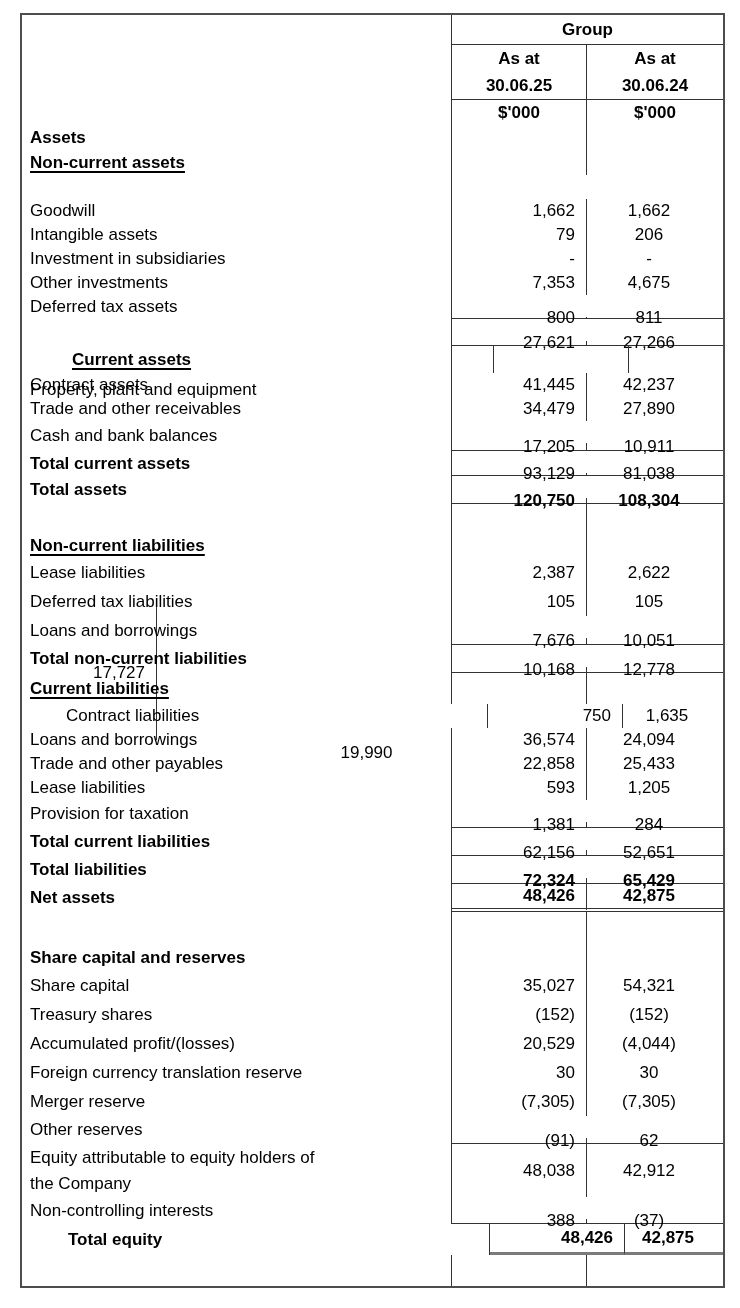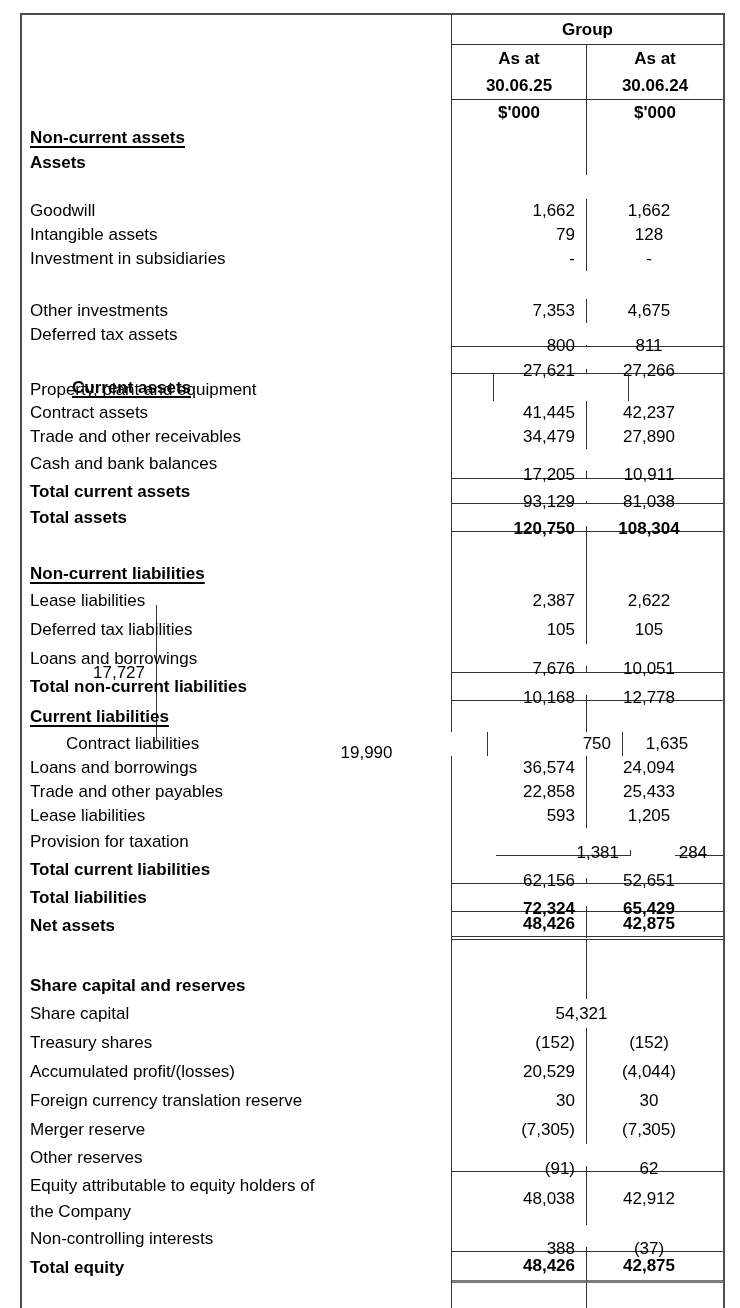--- a/index.html
+++ b/index.html
@@ -98,42 +98,42 @@
       <div class="lbl"></div>
       <div class="c1 hc">
         <span class="txt">$'000</span>
       </div>
       <div class="c2 hc">
         <span class="txt">$'000</span>
       </div>
     </div>
 
     <div id="tbody">
+        <div class="row ls-bold" style="height: 25px;">
+          <div class="lbl">
+            <span class="txt">Assets</span>
+          </div>
+          <div class="c1">
+            <span class="txt"></span>
+          </div>
+          <div class="c2">
+            <span class="txt"></span>
+          </div>
+        </div>
         <div class="row ls-heading" style="height: 25px;">
           <div class="lbl">
             <span class="txt">Non-current assets</span>
           </div>
           <div class="c1">
             <span class="txt"></span>
           </div>
           <div class="c2">
             <span class="txt"></span>
           </div>
         </div>
-        <div class="row ls-bold" style="height: 25px;">
-          <div class="lbl">
-            <span class="txt">Assets</span>
-          </div>
-          <div class="c1">
-            <span class="txt"></span>
-          </div>
-          <div class="c2">
-            <span class="txt"></span>
-          </div>
-        </div>
         <div class="row" style="height: 24px; flex-direction: column;">
           <div class="lbl">
             <span class="txt">Property, plant and equipment</span>
           </div>
           <div class="c1">
             <span class="txt">17,727</span>
           </div>
           <div class="c2">
             <span class="txt">19,990</span>
           </div>
@@ -150,35 +150,35 @@
           </div>
         </div>
         <div class="row" style="height: 24px;">
           <div class="lbl">
             <span class="txt">Intangible assets</span>
           </div>
           <div class="c1">
             <span class="txt">79</span>
           </div>
           <div class="c2">
-            <span class="txt">128</span>
+            <span class="txt">206</span>
           </div>
         </div>
         <div class="row" style="height: 24px;">
           <div class="lbl">
             <span class="txt">Investment in subsidiaries</span>
           </div>
           <div class="c1">
             <span class="txt">-</span>
           </div>
           <div class="c2">
             <span class="txt">-</span>
           </div>
         </div>
-        <div class="row" style="height: 24px; margin-top: 28px;">
+        <div class="row" style="height: 24px;">
           <div class="lbl">
             <span class="txt">Other investments</span>
           </div>
           <div class="c1">
             <span class="txt">7,353</span>
           </div>
           <div class="c2">
             <span class="txt">4,675</span>
           </div>
         </div>
@@ -384,21 +384,21 @@
           <div class="lbl">
             <span class="txt">Lease liabilities</span>
           </div>
           <div class="c1">
             <span class="txt">593</span>
           </div>
           <div class="c2">
             <span class="txt">1,205</span>
           </div>
         </div>
-        <div class="row vb-line" style="height: 28px; gap: 44px;">
+        <div class="row vb-line" style="height: 28px;">
           <div class="lbl">
             <span class="txt">Provision for taxation</span>
           </div>
           <div class="c1">
             <span class="txt">1,381</span>
           </div>
           <div class="c2">
             <span class="txt">284</span>
           </div>
         </div>
@@ -453,20 +453,23 @@
           <div class="c1">
             <span class="txt"></span>
           </div>
           <div class="c2">
             <span class="txt"></span>
           </div>
         </div>
         <div class="row" style="height: 29px;">
           <div class="lbl">
             <span class="txt">Share capital</span>
+          </div>
+          <div class="c1">
+            <span class="txt">35,027</span>
           </div>
           <div class="c2">
             <span class="txt">54,321</span>
           </div>
         </div>
         <div class="row" style="height: 29px;">
           <div class="lbl">
             <span class="txt">Treasury shares</span>
           </div>
           <div class="c1">
@@ -536,21 +539,21 @@
           <div class="lbl">
             <span class="txt">Non-controlling interests</span>
           </div>
           <div class="c1">
             <span class="txt">388</span>
           </div>
           <div class="c2">
             <span class="txt">(37)</span>
           </div>
         </div>
-        <div class="row ls-bold vs-bold vb-thick" style="height: 31px;">
+        <div class="row ls-bold vs-bold vb-thick" style="height: 31px; padding-left: 38px;">
           <div class="lbl">
             <span class="txt">Total equity</span>
           </div>
           <div class="c1">
             <span class="txt">48,426</span>
           </div>
           <div class="c2">
             <span class="txt">42,875</span>
           </div>
         </div>

